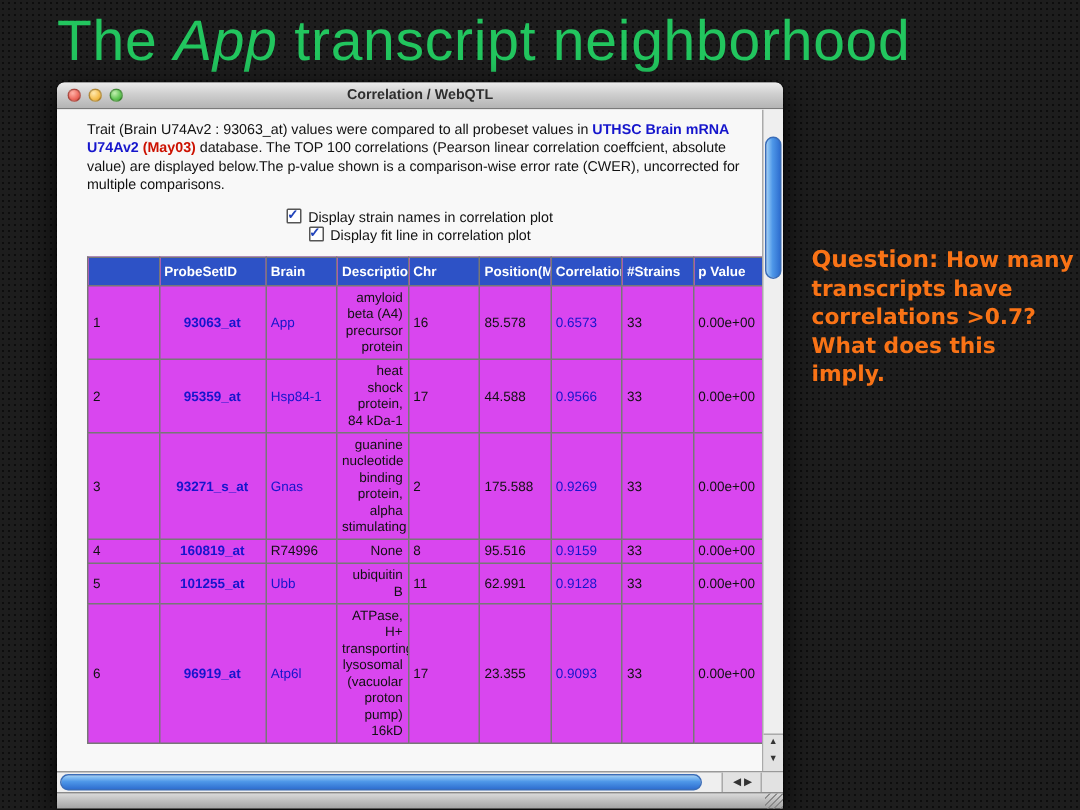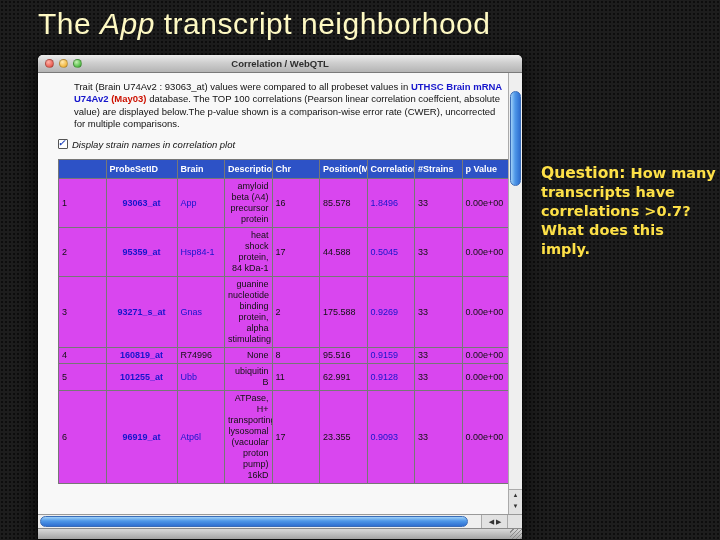--- a/index.html
+++ b/index.html
@@ -6,27 +6,27 @@
   body{
     width:720px;height:540px;overflow:hidden;position:relative;
     background-color:#1d1d1d;
     background-image:radial-gradient(rgba(0,0,0,.55) 1px, transparent 1px);
     background-size:4px 4px;
     font-family:"Liberation Sans", sans-serif;
   }
   
   .slide-title{
     position:absolute;left:38px;top:7px;
-    font-size:30px;letter-spacing:.5px;color:#fef9c3;white-space:nowrap;
+    font-size:38px;letter-spacing:.5px;color:#22c55e;white-space:nowrap;
   }
   .slide-title .em{font-style:italic;}
   .question{
     position:absolute;left:541px;top:164px;width:176px;
     font-family:"DejaVu Sans", sans-serif;font-weight:bold;
-    font-size:14.5px;line-height:19px;color:#fde047;
+    font-size:14.5px;line-height:19px;color:#f97316;
   }
   .question .q-label{font-size:15.5px;}
   
   .window{
     position:absolute;left:38px;top:55px;width:484px;height:482px;
     border-radius:5px 5px 0 0;
     box-shadow:0 6px 20px rgba(0,0,0,.85), 0 1px 3px rgba(0,0,0,.6);
     background:#f7f7f7;
   }
   .titlebar{
@@ -47,26 +47,26 @@
   
   .content{
     position:relative;height:441px;background:#f8f8f8;overflow:hidden;
   }
   .page{
     position:absolute;left:0;top:0;right:14px;bottom:0;
     padding:6px 6px 0 20px;box-sizing:border-box;overflow:hidden;
     font-size:9.5px;line-height:12.3px;color:#111;
   }
   .intro,.instructions{margin:0 0 0 0;}
-  .intro{margin-top:2px;margin-left:16px;}
+  .intro{margin-top:2px;}
   .instructions{margin-top:12px;}
   a.blue,.blue{color:#1515cc;}
   .bold{font-weight:bold;}
   .red{color:#cc1100;}
-  .checks{margin-top:9px;text-align:left;font-style:italic;}
+  .checks{margin-top:9px;text-align:center;}
   .check-row{height:12px;line-height:12px;}
   .checkbox{
     display:inline-block;width:8px;height:8px;border:1px solid #555;border-radius:1px;
     background:#fff;position:relative;vertical-align:-1px;margin-right:4px;
   }
   .checkbox:after{
     content:"✓";position:absolute;left:-1px;top:-3px;font-size:9px;color:#2244bb;font-weight:bold;
   }
   
   table.corr{
@@ -141,20 +141,21 @@
     </div>
     <div class="win-title">Correlation / WebQTL</div>
   </div>
 
   <div class="content">
     <div class="page">
       <p class="intro"><span>Trait (Brain U74Av2 : 93063_at) values were compared to all probeset values in </span><span class="blue bold">UTHSC Brain mRNA U74Av2 </span><span class="red bold">(May03)</span><span> database. The TOP 100 correlations (Pearson linear correlation coeffcient, absolute value) are displayed below.The p-value shown is a comparison-wise error rate (CWER), uncorrected for multiple comparisons.</span></p>
 
       <div class="checks">
           <div class="check-row"><span class="checkbox"></span><span>Display strain names in correlation plot</span></div>
+          <div class="check-row"><span class="checkbox"></span><span>Display fit line in correlation plot</span></div>
         </div>
 
       <table class="corr">
         <thead>
           <tr id="header-row">
               <th></th>
               <th class="h-probe">ProbeSetID</th>
               <th>Brain</th>
               <th>Description</th>
               <th>Chr</th>
@@ -165,32 +166,32 @@
             </tr>
         </thead>
         <tbody id="table-body">
             <tr>
               <td class="c-idx">1</td>
               <td class="c-probe blue">93063_at</td>
               <td class="c-sym blue">App</td>
               <td class="c-desc">amyloid beta (A4) precursor protein</td>
               <td class="c-chr">16</td>
               <td class="c-pos">85.578</td>
-              <td class="c-corr blue">1.8496</td>
+              <td class="c-corr blue">0.6573</td>
               <td class="c-str">33</td>
               <td class="c-pval">0.00e+00</td>
             </tr>
             <tr>
               <td class="c-idx">2</td>
               <td class="c-probe blue">95359_at</td>
               <td class="c-sym blue">Hsp84-1</td>
               <td class="c-desc">heat shock protein, 84 kDa-1</td>
               <td class="c-chr">17</td>
               <td class="c-pos">44.588</td>
-              <td class="c-corr blue">0.5045</td>
+              <td class="c-corr blue">0.9566</td>
               <td class="c-str">33</td>
               <td class="c-pval">0.00e+00</td>
             </tr>
             <tr>
               <td class="c-idx">3</td>
               <td class="c-probe blue">93271_s_at</td>
               <td class="c-sym blue">Gnas</td>
               <td class="c-desc">guanine nucleotide binding protein, alpha stimulating</td>
               <td class="c-chr">2</td>
               <td class="c-pos">175.588</td>

